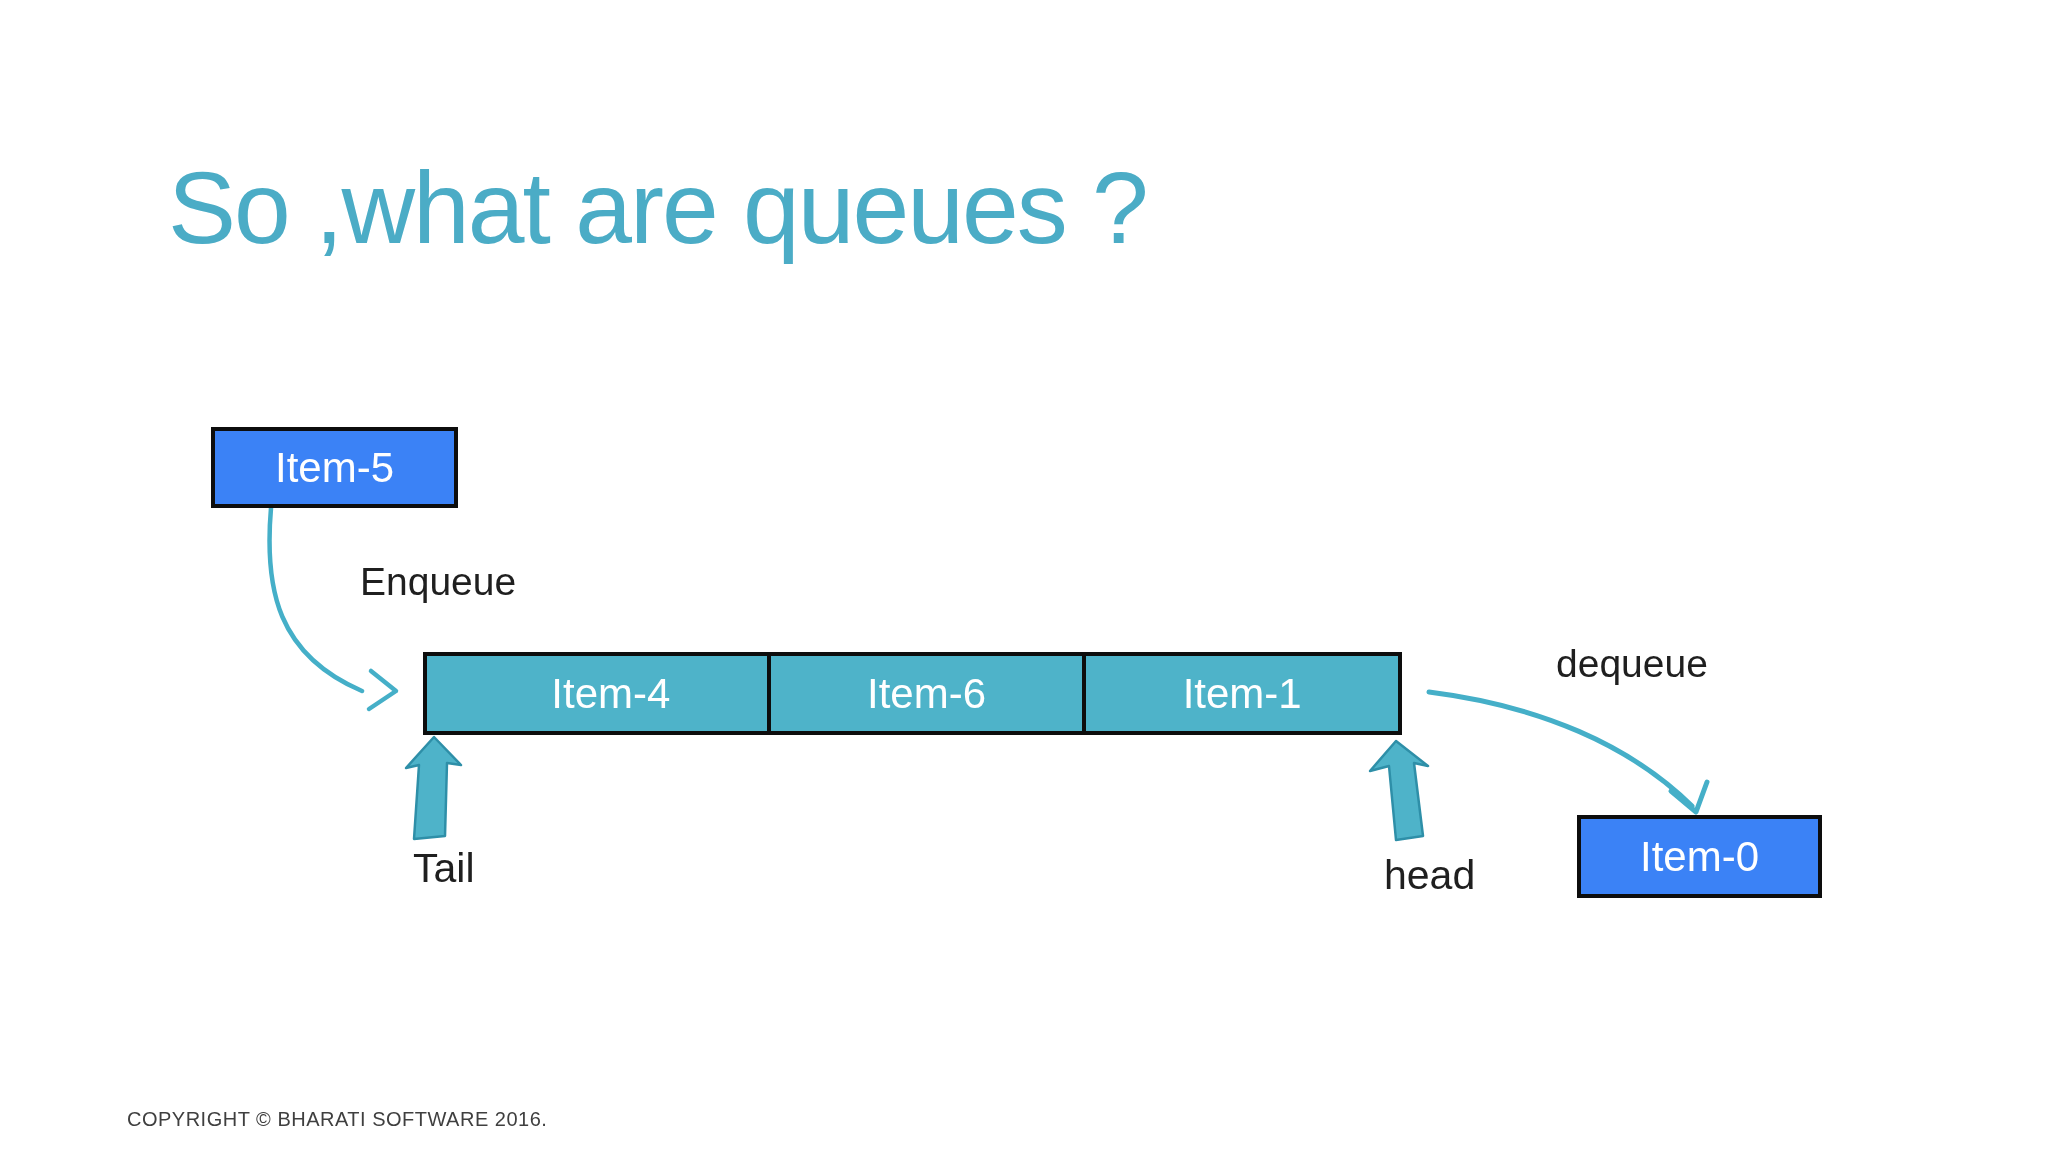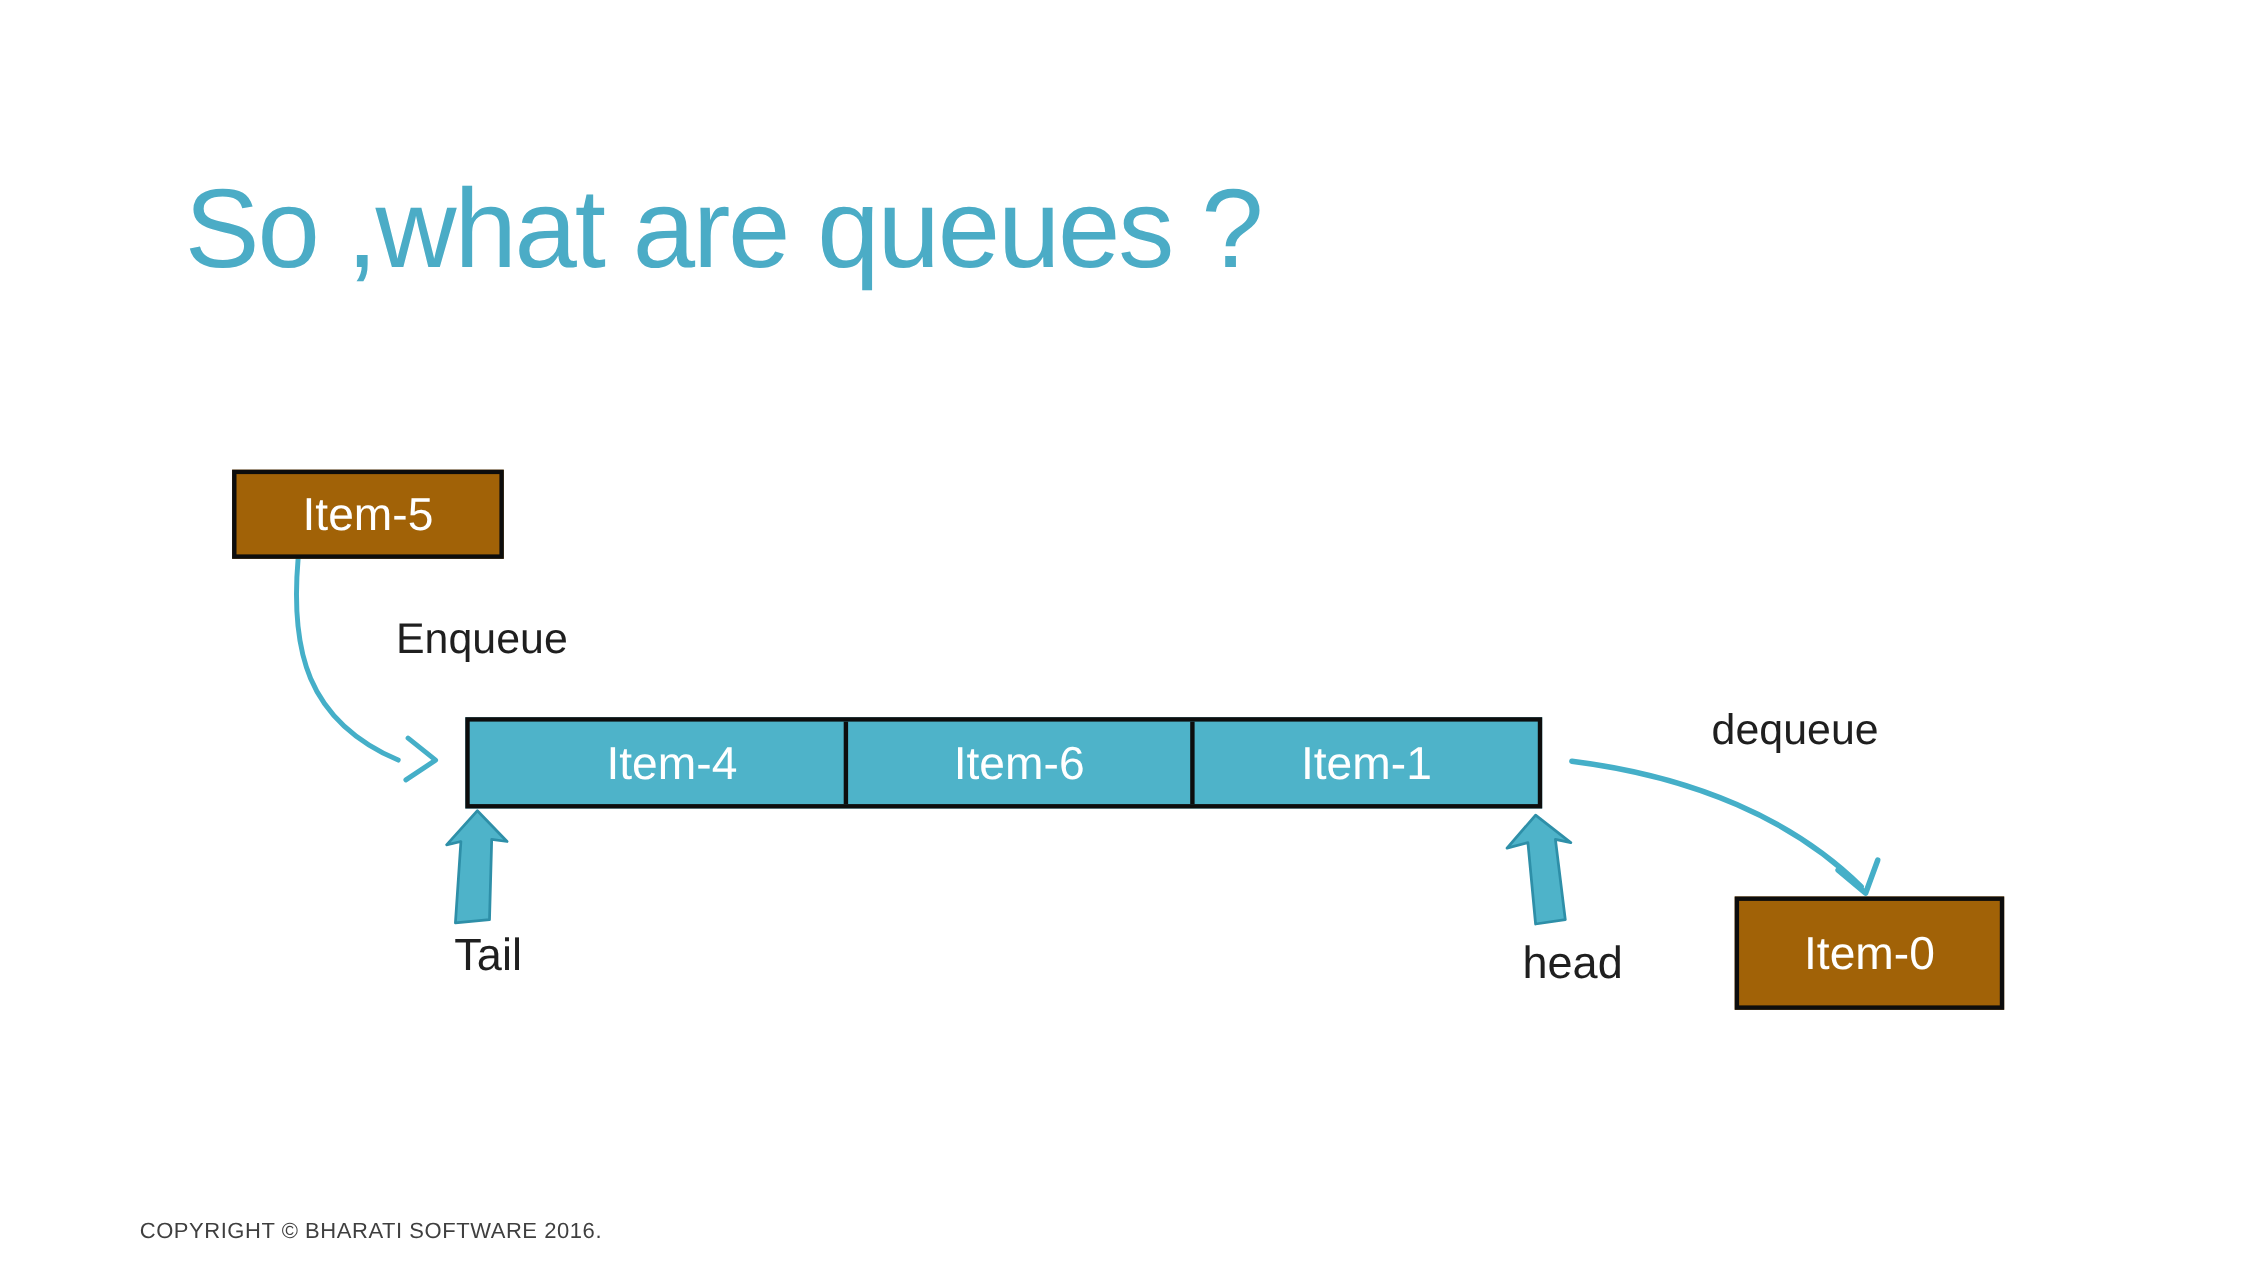--- a/index.html
+++ b/index.html
@@ -22,30 +22,30 @@
     font-size: 102px;
     font-weight: 300;
     letter-spacing: -2px;
     color: #4BACC6;
     white-space: nowrap;
     margin-left: 48px;
   }
   .item-box {
     position: absolute;
     box-sizing: border-box;
-    background: #a16207;
+    background: #3b82f6;
     border: 4px solid #0d0d0d;
     display: flex;
     align-items: center;
     justify-content: center;
     color: #ffffff;
     font-size: 42px;
   }
   .box-item5 { left: 211px; top: 427px; width: 247px; height: 81px; }
-  .box-item0 { left: 1577px; top: 815px; width: 245px; height: 103px; }
+  .box-item0 { left: 1577px; top: 815px; width: 245px; height: 83px; }
   .queue-row {
     position: absolute;
     left: 423px;
     top: 652px;
     width: 979px;
     height: 83px;
     box-sizing: border-box;
     border: 4px solid #0d0d0d;
     display: flex;
     background: #4EB3C9;

